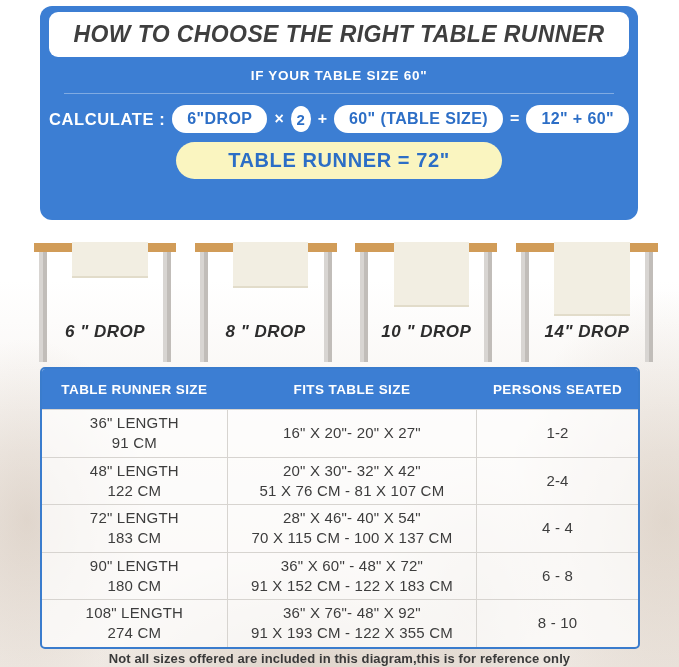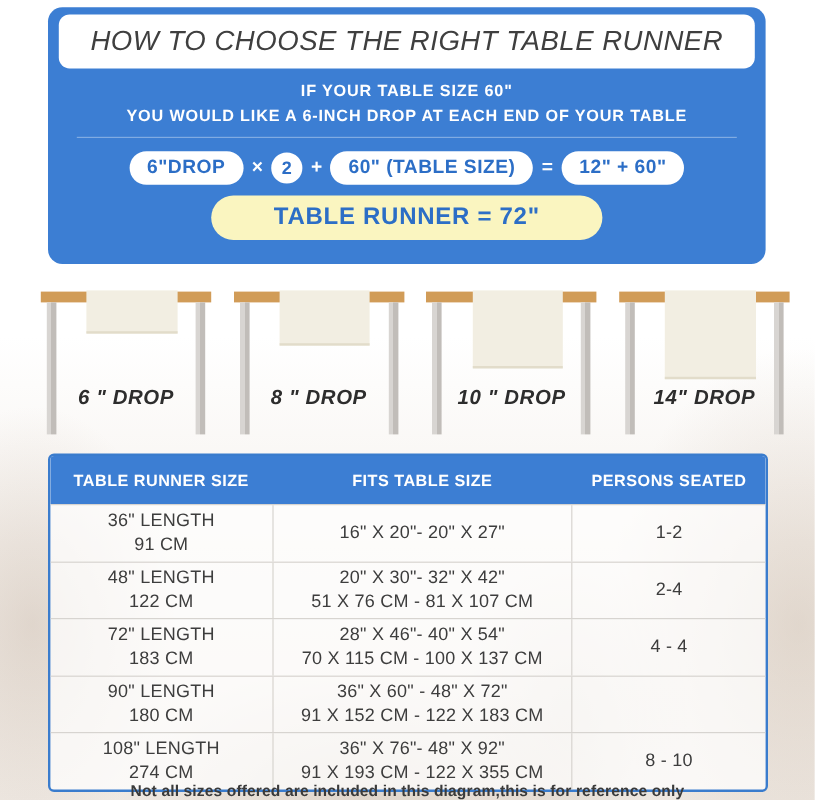--- a/index.html
+++ b/index.html
@@ -19,21 +19,21 @@
   
   .blue-panel {
     position:absolute; left:40px; top:6px; width:598px; height:214px;
     background:#3c7ed3; border-radius:12px; padding:6px 9px;
   }
   .title-box {
     height:45px; background:#ffffff; border-radius:9px;
     display:flex; align-items:center; justify-content:center;
   }
   .title-box span {
-    font-size:23px; font-weight:normal; font-style:italic; color:#3f3f3f; letter-spacing:0.4px;
+    font-size:23px; font-weight:bold; font-style:italic; color:#3f3f3f; letter-spacing:0.4px;
     white-space:nowrap;
   }
   .intro { margin-top:11px; text-align:center; color:#ffffff; }
   .intro .l1 { font-size:13.5px; font-weight:bold; letter-spacing:0.7px; }
   .intro .l2 { font-size:13.5px; font-weight:bold; letter-spacing:0.7px; margin-top:6px; }
   .panel-divider { margin:10px auto 0; width:550px; height:1px; background:rgba(255,255,255,0.35); }
 
   .calc-row {
     margin-top:11px; display:flex; align-items:center; justify-content:center; gap:7px;
     color:#fff; white-space:nowrap;
@@ -71,21 +71,21 @@
     background:#f2eee2; border-bottom:2px solid #e2dcca;
   }
   .drop-label {
     position:absolute; top:84px; left:0; right:0; text-align:center;
     font-size:17px; font-weight:bold; font-style:italic; color:#2d2d2d; letter-spacing:0.5px;
     white-space:nowrap;
   }
 
   
   .spec-table {
-    position:absolute; left:40px; top:378px; width:600px;
+    position:absolute; left:40px; top:367px; width:600px;
     border:2px solid #3a7ccd; border-radius:5px; overflow:hidden;
     background:rgba(255,255,255,0.72);
   }
   .thead { display:flex; background:#3c7ed3; height:40px; align-items:center; }
   .thead .hcell {
     color:#ffffff; font-weight:bold; font-size:13.5px; letter-spacing:0.4px; text-align:center;
   }
   .c1 { width:31%; } .c2 { width:42%; } .c3 { width:27%; }
   .trow { display:flex; height:47.5px; border-top:1px solid #d7d4d0; }
   .trow:first-of-type { border-top:none; }
@@ -105,24 +105,24 @@
 <body>
 
 <div class="page">
 
   <div class="blue-panel">
     <div class="title-box">
       <span>HOW TO CHOOSE THE RIGHT TABLE RUNNER</span>
     </div>
     <div class="intro">
       <div class="l1">IF YOUR TABLE SIZE 60"</div>
-      <div class="l2">YOU WOULD LIKE A 6-INCH DROP AT EACH END OF YOUR TABLE</div>
     </div>
     <div class="panel-divider"></div>
     <div class="calc-row">
+      <span class="calc-label">CALCULATE :</span>
       <span class="pill">6"DROP</span>
       <span class="op">×</span>
       <span class="circle-num">2</span>
       <span class="op">+</span>
       <span class="pill">60"  (TABLE SIZE)</span>
       <span class="op">=</span>
       <span class="pill">12" + 60"</span>
     </div>
     <div class="result-wrap">
       <div class="result-pill">TABLE RUNNER = 72"</div>
@@ -204,20 +204,21 @@
 
     <div class="trow">
       <div class="tcell c1">
         <div>90" LENGTH</div>
         <div>180 CM</div>
       </div>
       <div class="tcell c2">
         <div>36" X 60" - 48" X 72"</div>
         <div>91 X 152 CM - 122 X 183 CM</div>
       </div>
+      <div class="tcell c3 persons">6 - 8</div>
     </div>
 
     <div class="trow">
       <div class="tcell c1">
         <div>108" LENGTH</div>
         <div>274 CM</div>
       </div>
       <div class="tcell c2">
         <div>36" X 76"- 48" X 92"</div>
         <div>91 X 193 CM - 122 X 355 CM</div>

